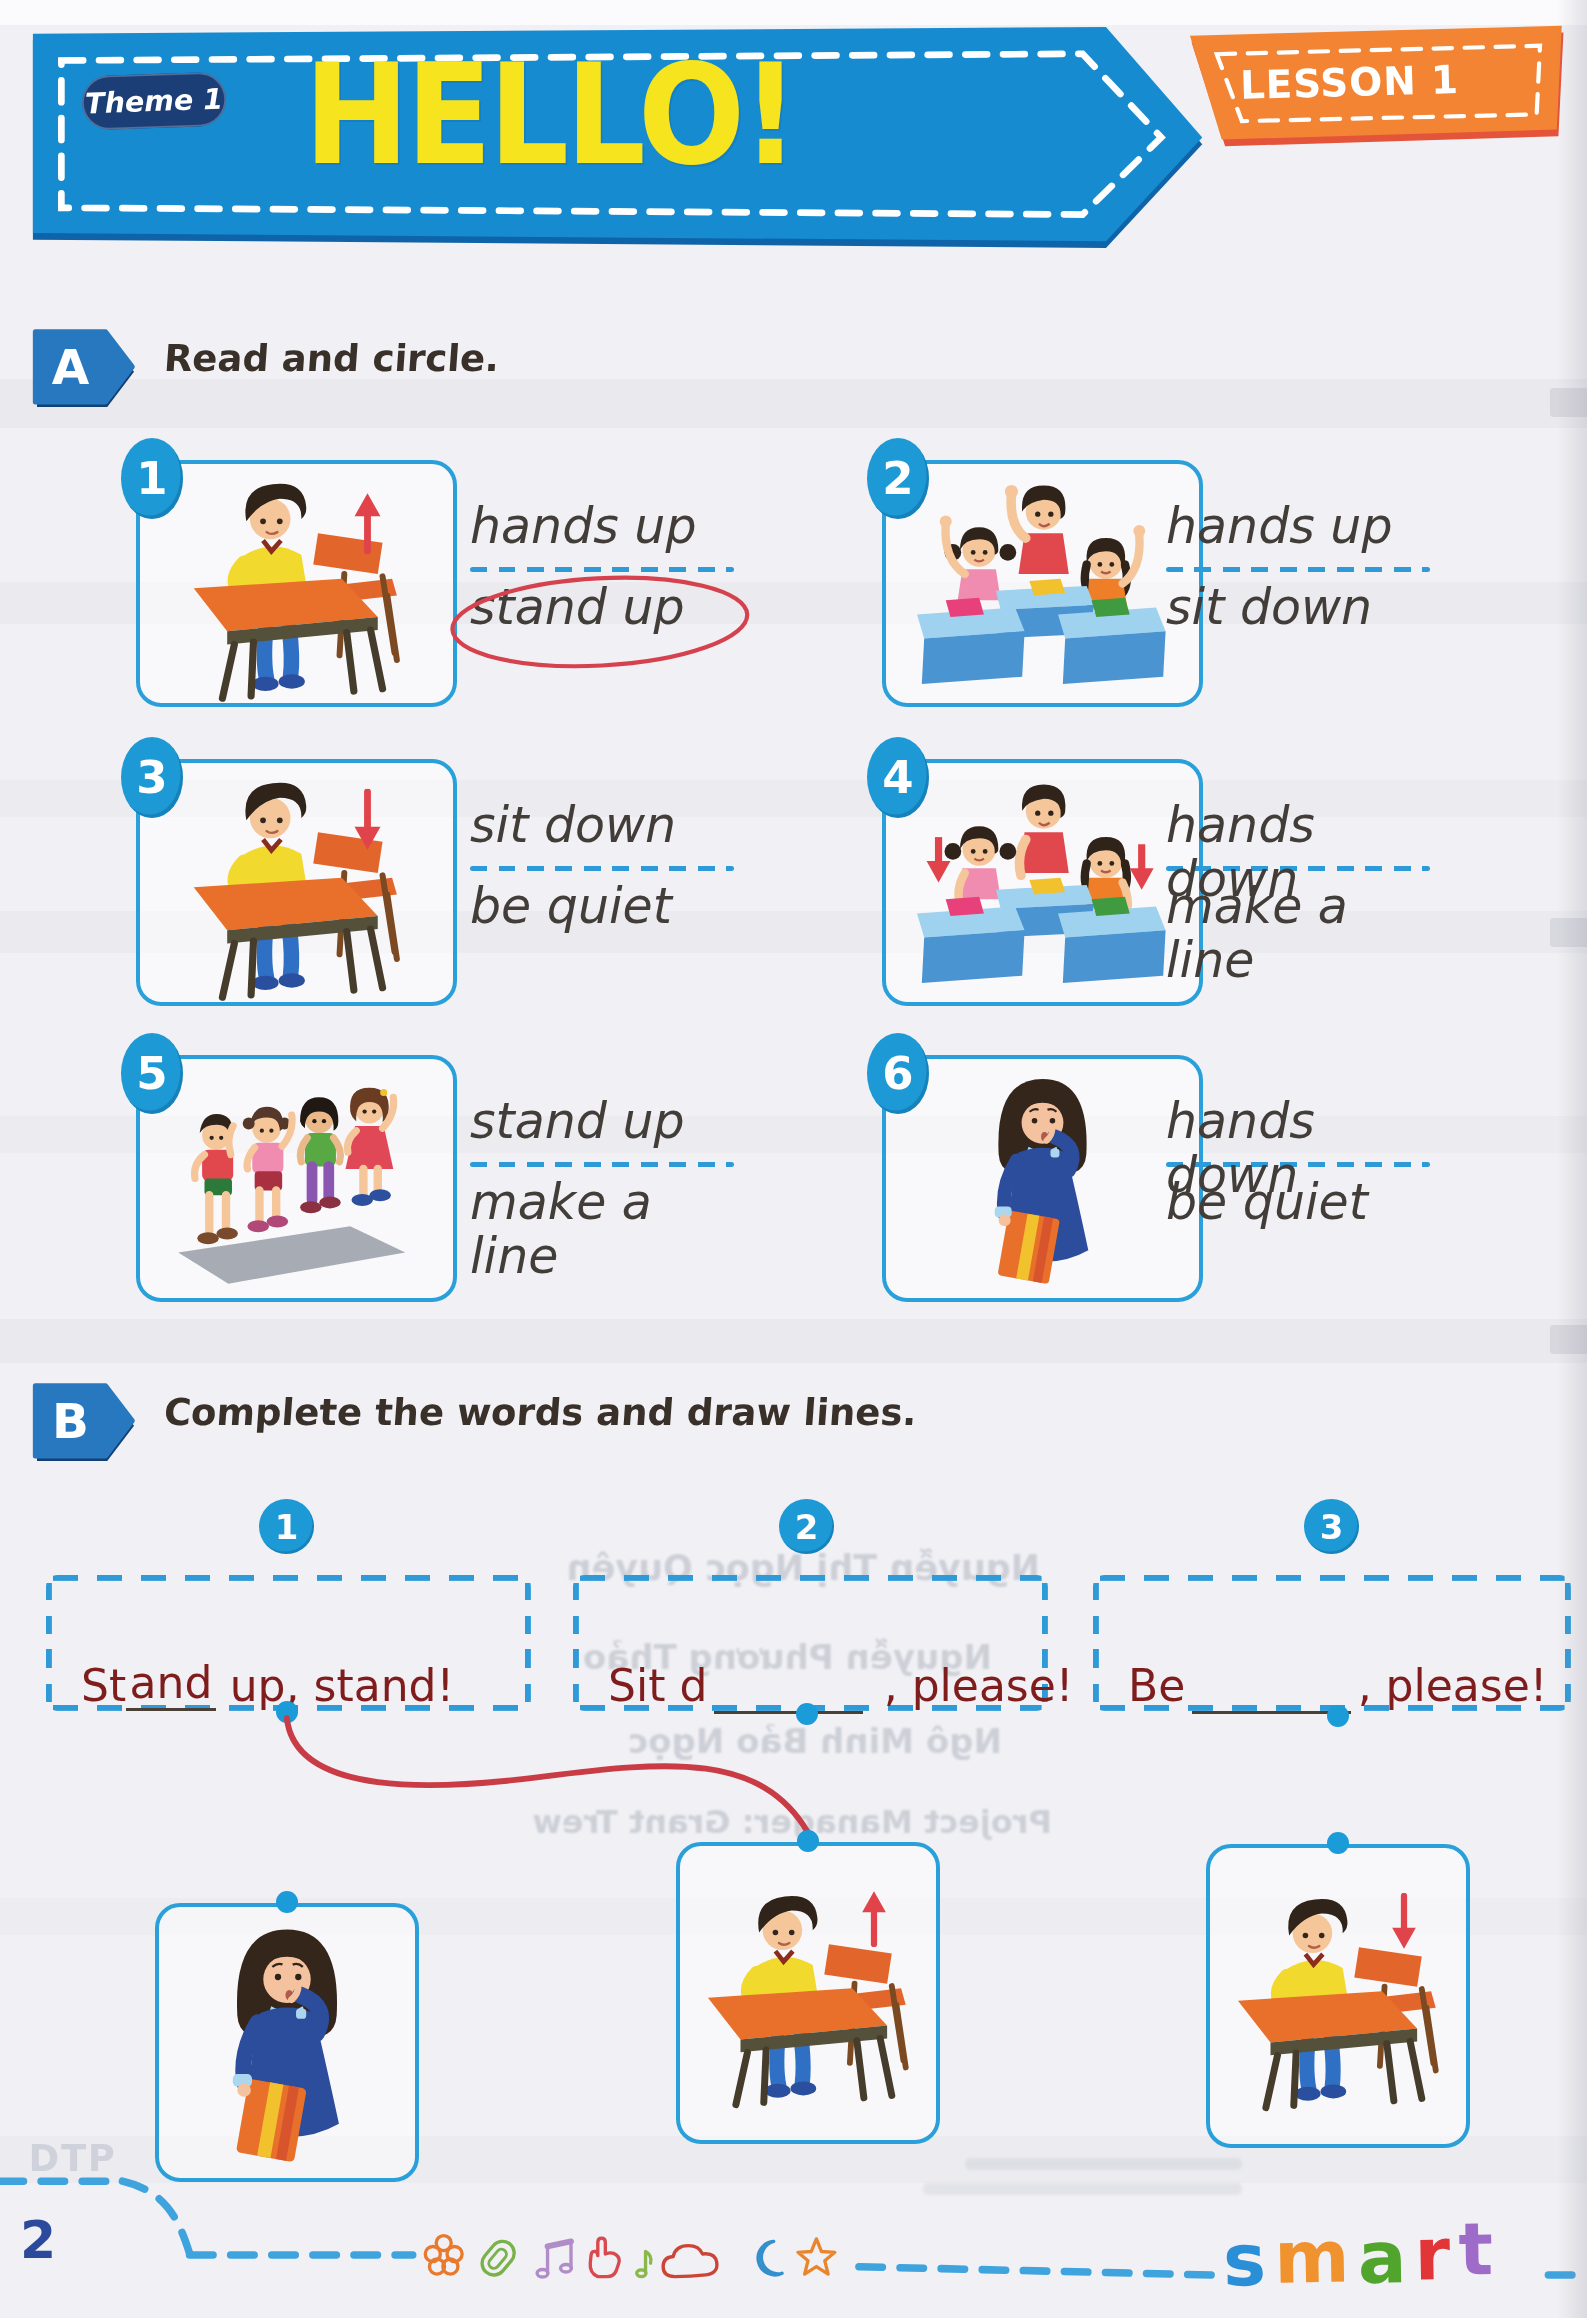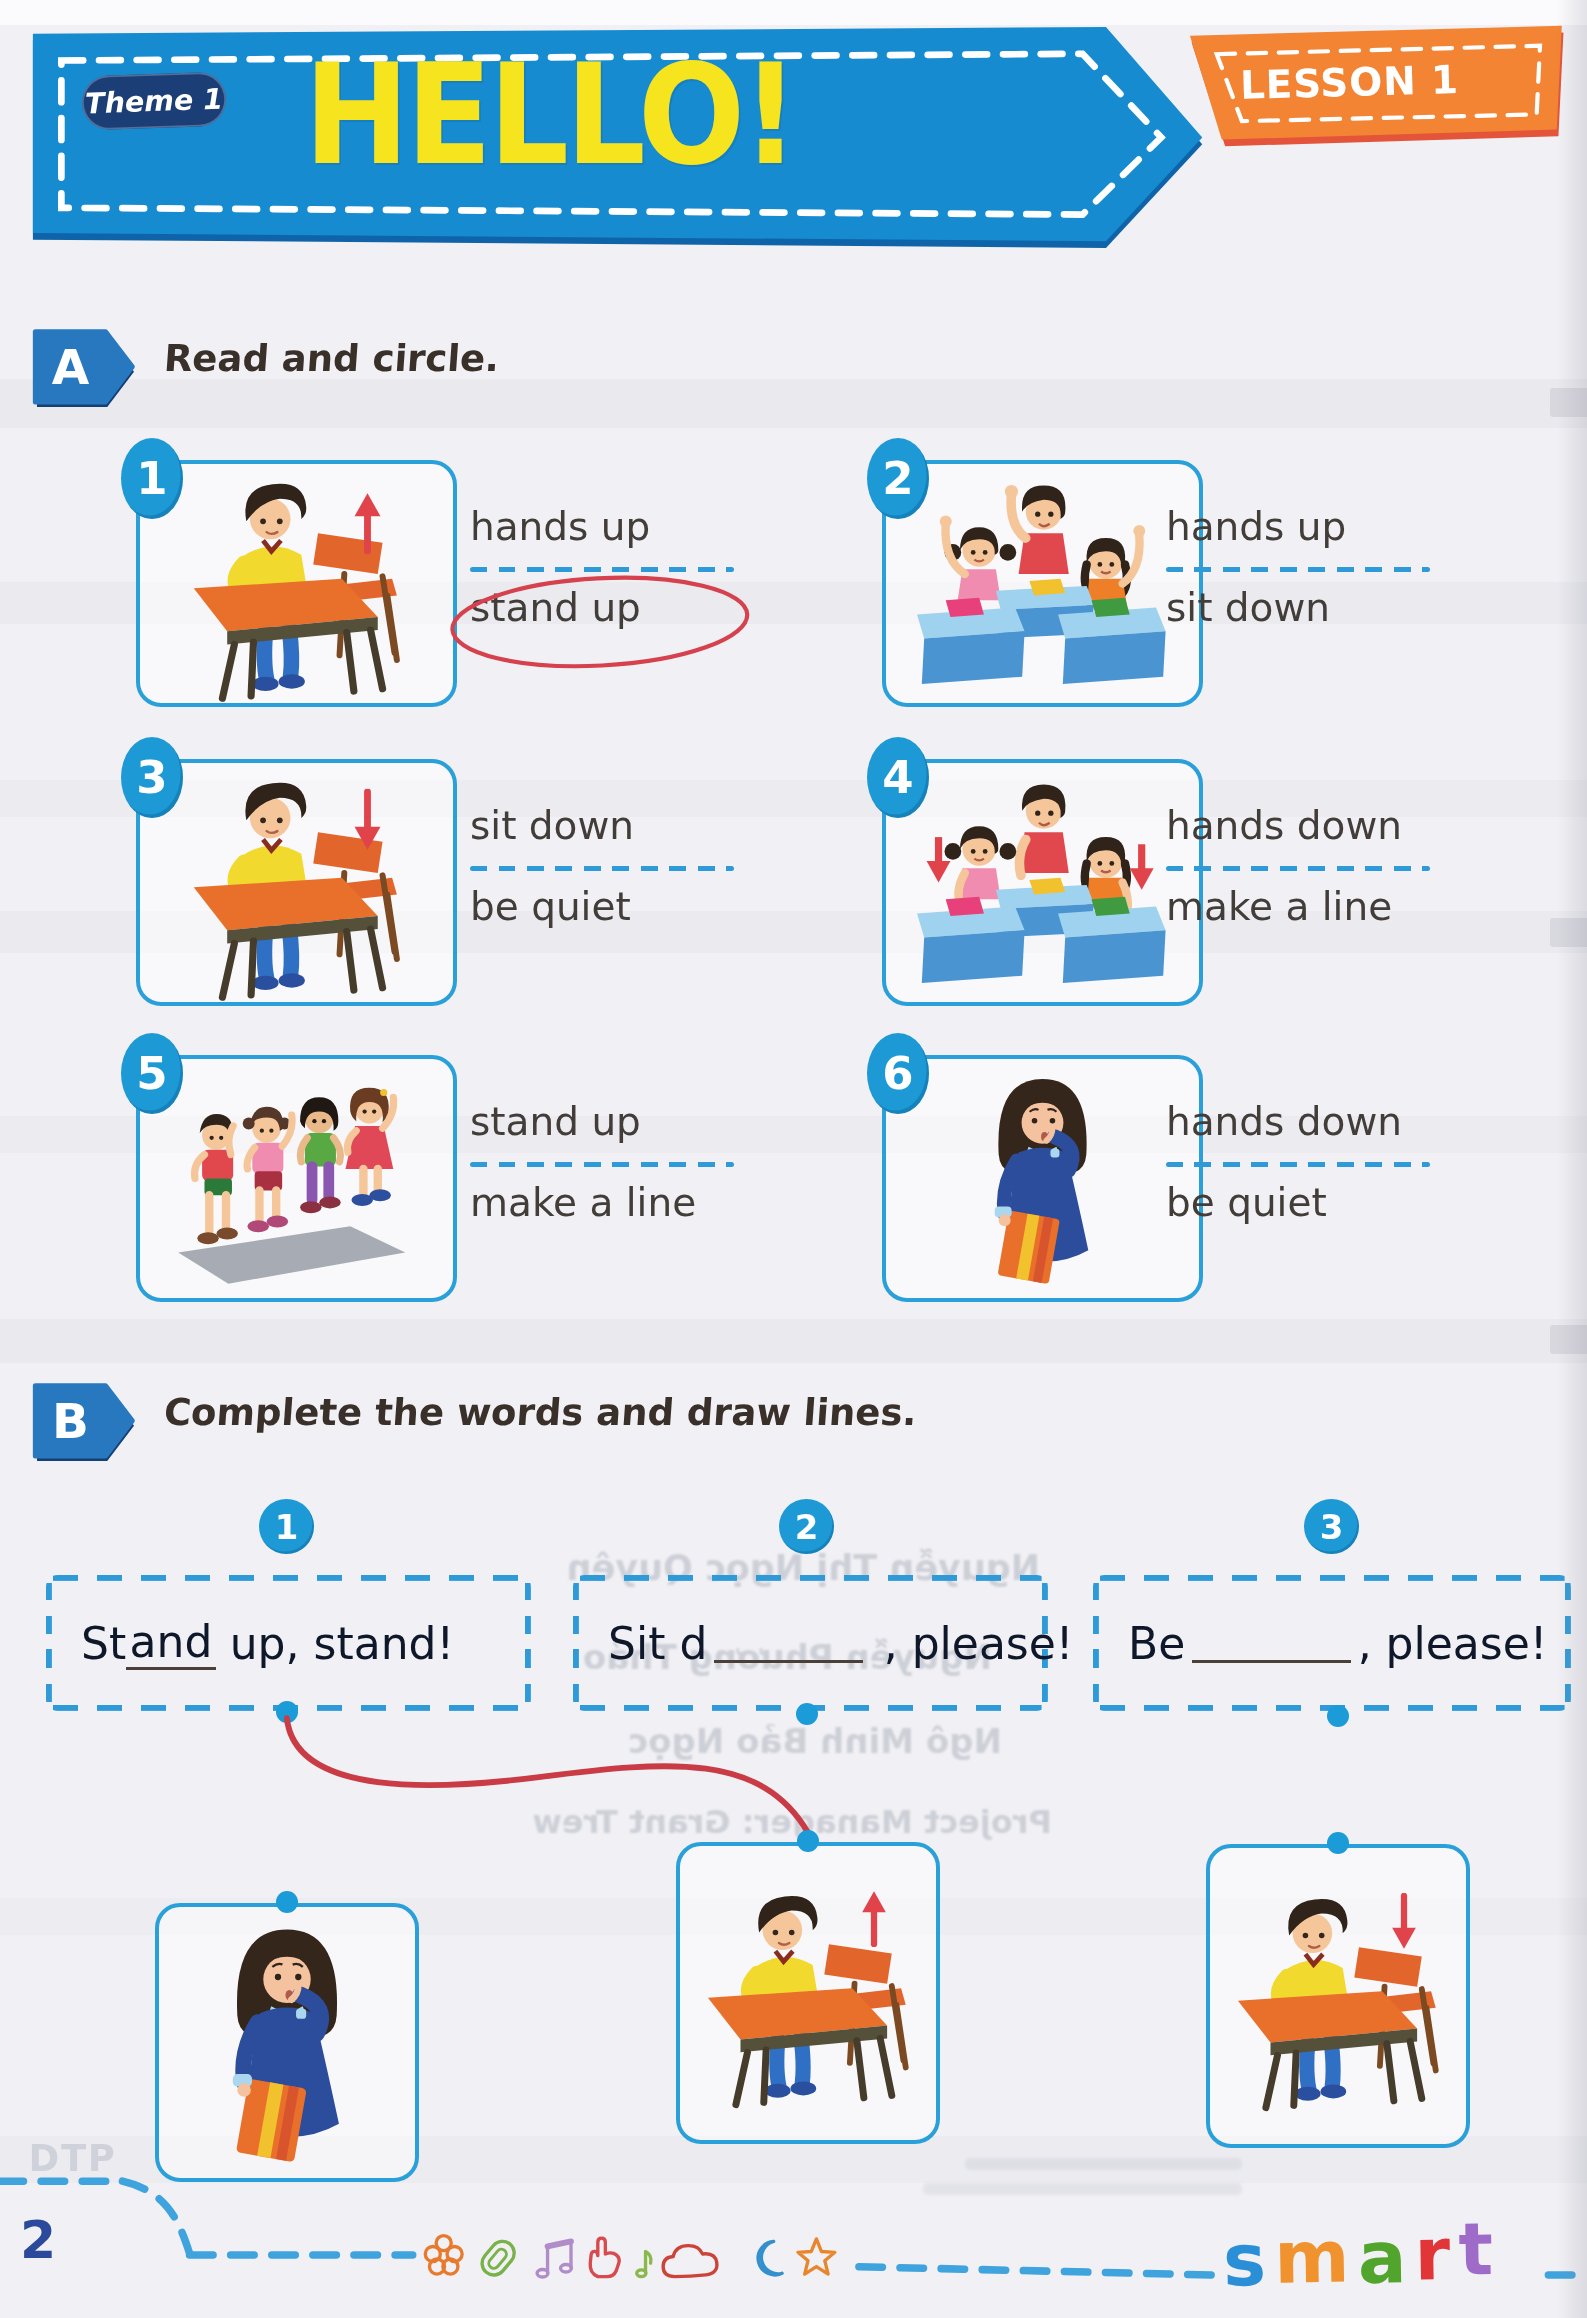--- a/index.html
+++ b/index.html
@@ -56,21 +56,21 @@
   .num-badge {
     position:absolute; left:-15px; top:-22px; width:62px; height:81px;
     background:#1d9ad6; border-radius:50%;
     color:#fff; font-size:45px; font-weight:800;
     display:flex; align-items:center; justify-content:center;
     box-shadow: inset -2.5px -3.4px 0 rgba(0,60,110,.25);
   }
   .opts { position:absolute; top:40px; width:285px; }
   .col1 .opts { left:334px; }
   .col2 .opts { left:284px; }
-  .opt { height:54px; line-height:54px; font-size:39px; color:#423d39; }
+  .opt { height:54px; line-height:54px; font-size:49px; color:#423d39;font-style:italic; }
   .opt-divider {
     height:5px; margin:13.4px 0 8.4px 0; width:264px;
     background: repeating-linear-gradient(90deg, #2f9ad8 0 17px, transparent 17px 28.5px);
     border-radius:2.5px;
   }
   .answer-ellipse { position:absolute; left:-28.5px; top:70px; pointer-events:none; }
   .card-arrow { position:absolute; }
 
   
   .b-num {
@@ -82,22 +82,22 @@
   .dash-box { position:absolute; height:136px; border-radius:11.7px; }
   .dash-box::before {
     content:""; position:absolute; inset:0; border-radius:11.7px;
     background:
       repeating-linear-gradient(90deg,#2f9ad8 0 25px,transparent 25px 44px) 6.7px 0/calc(100% - 13.4px) 5.9px no-repeat,
       repeating-linear-gradient(90deg,#2f9ad8 0 25px,transparent 25px 44px) 6.7px 100%/calc(100% - 13.4px) 5.9px no-repeat,
       repeating-linear-gradient(0deg,#2f9ad8 0 18.5px,transparent 18.5px 34px) 0 8.4px/5.9px calc(100% - 17px) no-repeat,
       repeating-linear-gradient(0deg,#2f9ad8 0 18.5px,transparent 18.5px 34px) 100% 8.4px/5.9px calc(100% - 17px) no-repeat;
   }
   .box-text {
-    position:absolute; left:35px; top:0; height:136px; display:flex; align-items:center;
-    font-size:44px; color:#0f172a; white-space:pre;
+    position:absolute; left:35px; top:0; height:136px; display:flex; align-items:flex-end;
+    font-size:44px; color:#7f1d1d; white-space:pre;
   }
   .filled-word { border-bottom:3.4px solid #4a4038; padding:0 3.4px; }
   .blank-line { display:inline-block; height:37px; border-bottom:3.4px solid #4a4038; margin:0 6.7px -3.4px 6.7px; }
   .blank-w2 { width:149px; }
   .blank-w3 { width:159px; }
   .dot { position:absolute; width:22px; height:22px; border-radius:50%; background:#1b9bd8; }
   .b-pic {
     position:absolute; width:264px; border:4.2px solid #2aa0da; border-radius:25px;
     background:rgba(255,255,255,.5);
   }

